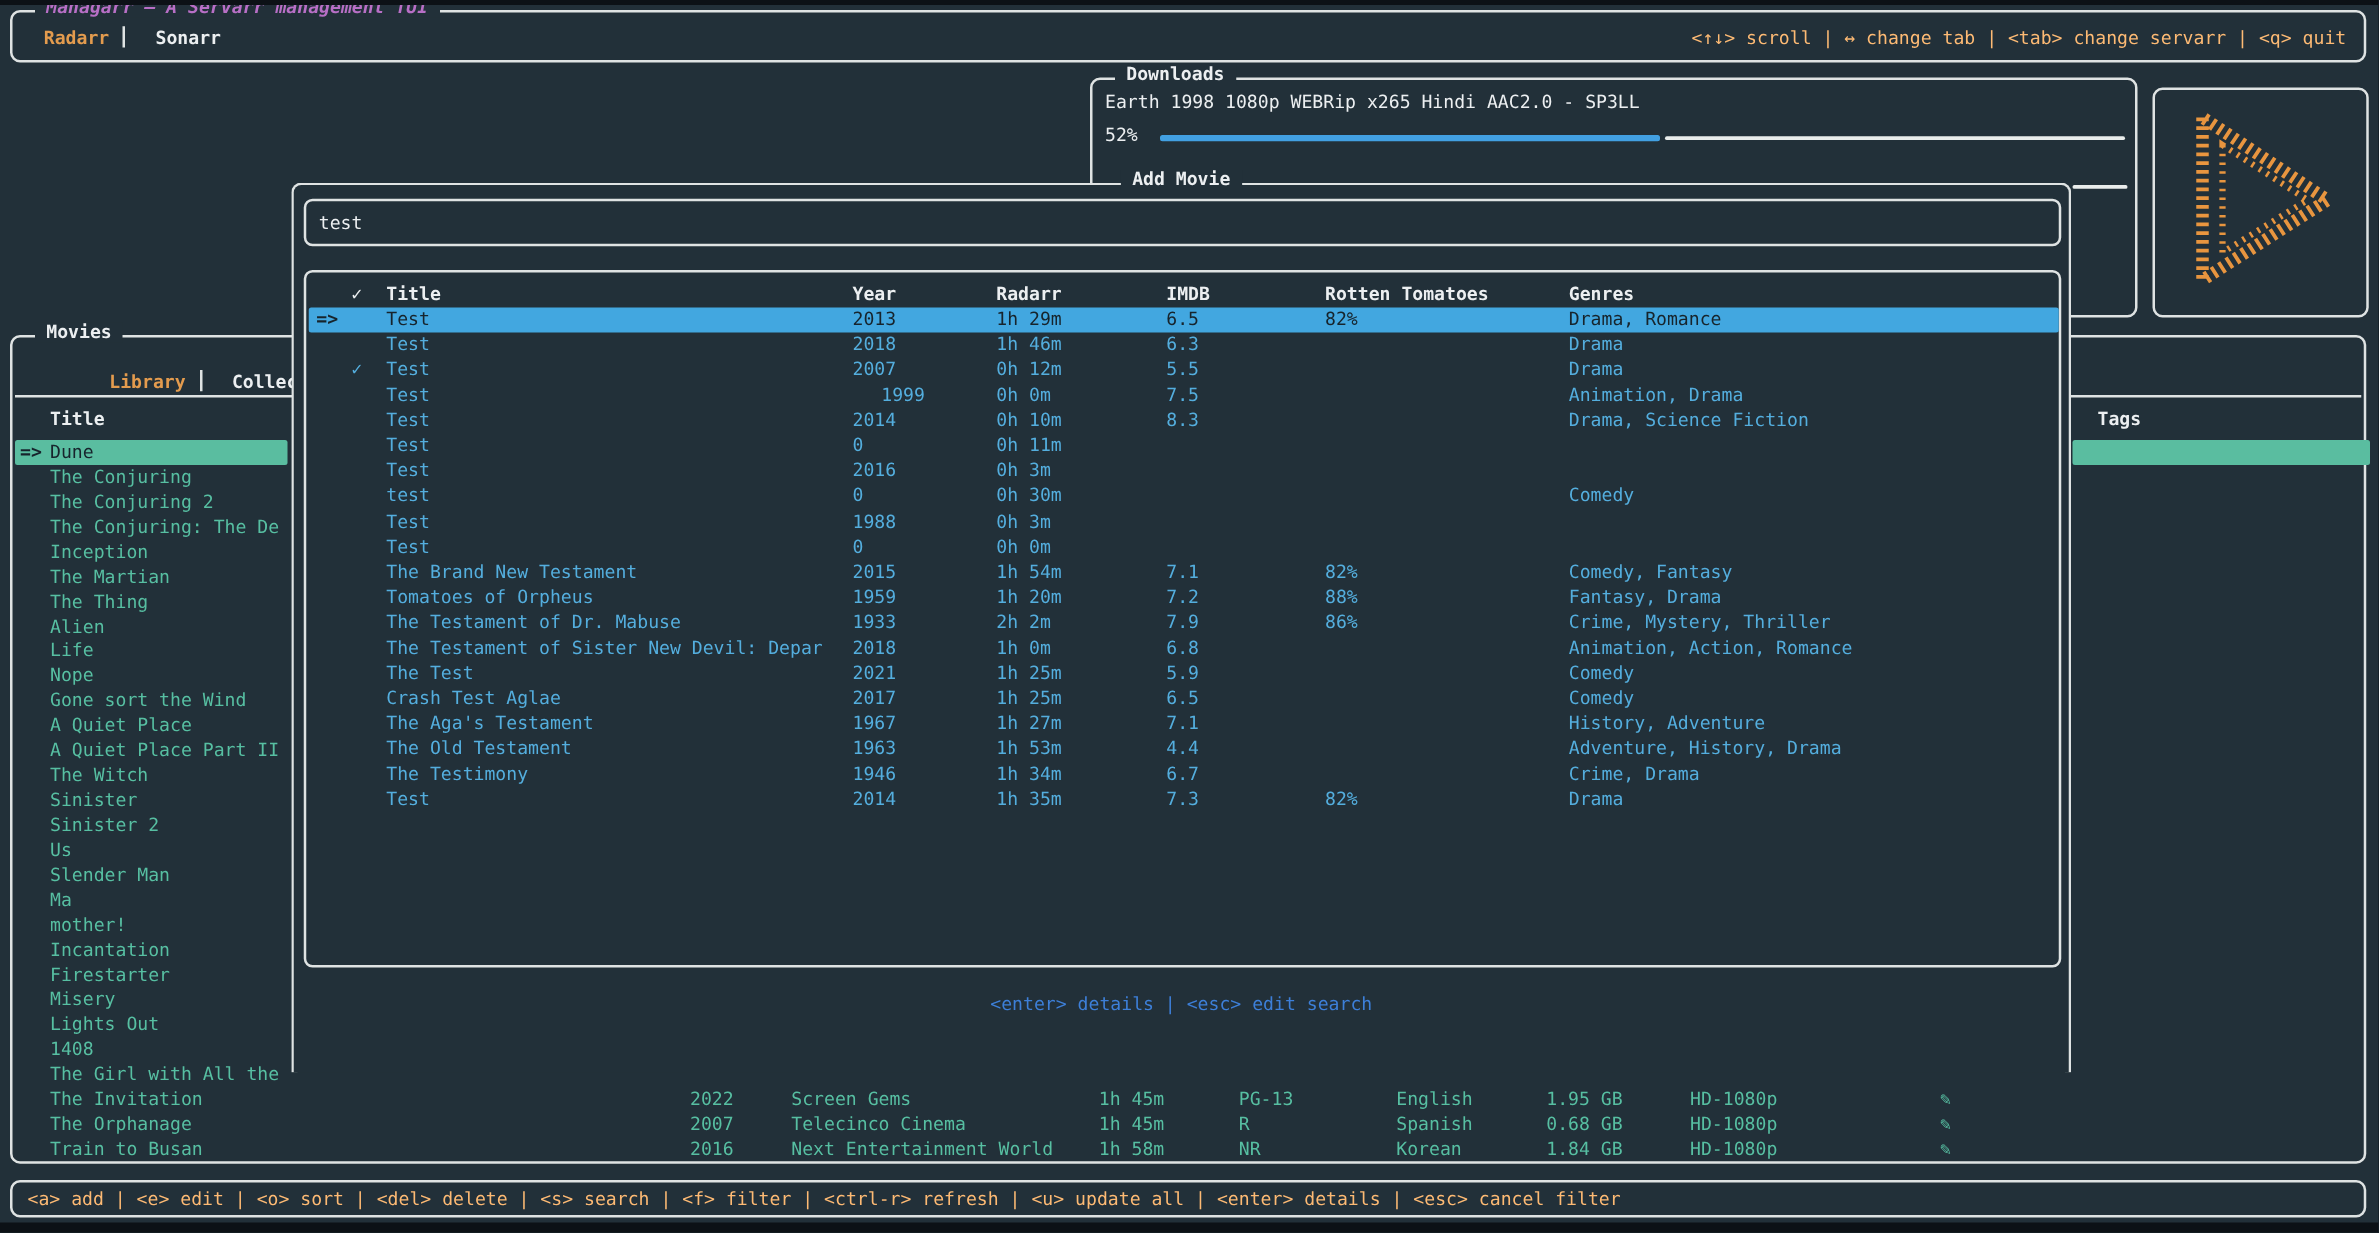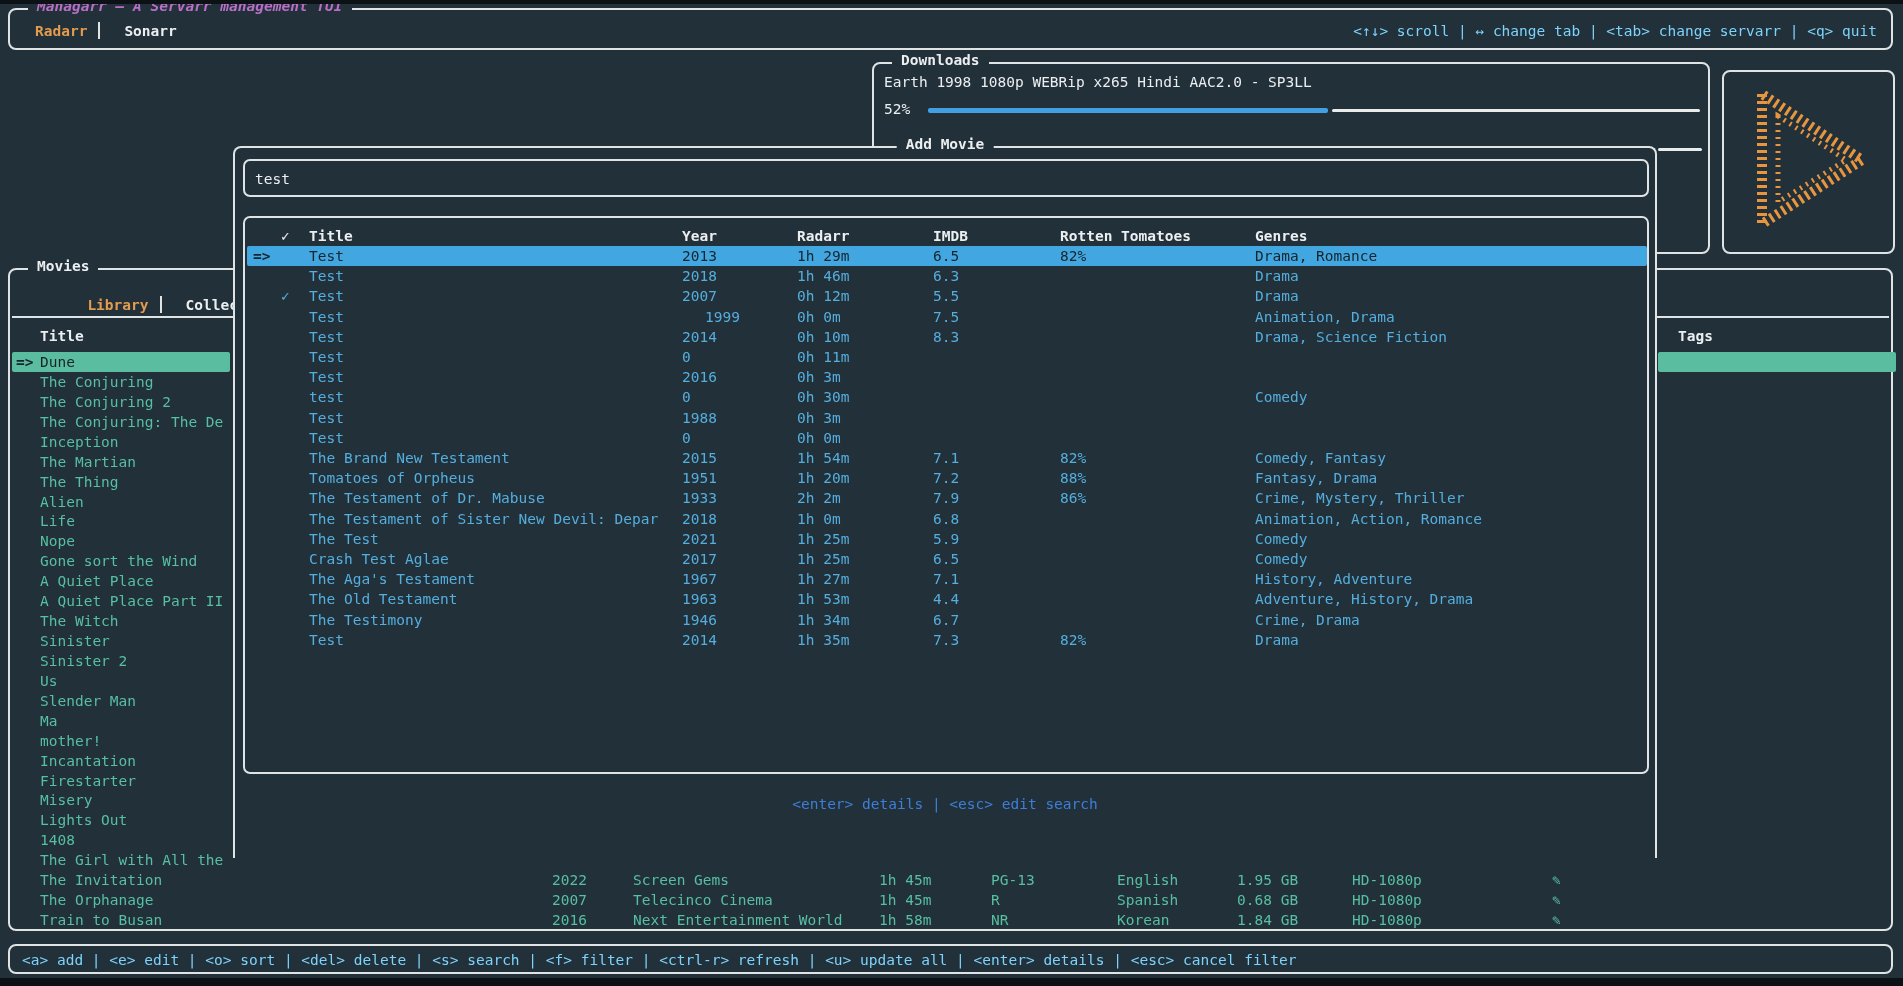--- a/index.html
+++ b/index.html
@@ -5,21 +5,21 @@
   html,body{margin:0;padding:0;background:#0c1116;}
   body{font-family:"DejaVu Sans Mono","Liberation Mono",monospace;font-size:14.5px;color:#eceff1;}
   #screen{position:relative;width:1903px;height:986px;background:#223039;overflow:hidden;}
   .edge{position:absolute;left:0;width:1903px;background:#0c1116;}
   .panel{position:absolute;border:2px solid #dfe3e3;border-radius:8px;box-sizing:border-box;}
   .panel-title{position:absolute;top:-12px;left:18px;background:#223039;padding:0 9px;font-weight:bold;color:#eceff1;white-space:pre;}
   .purple{color:#b86fc6;font-style:italic;}
   .orange{color:#e39b4e;}
   .white{color:#eceff1;}
   .bold{font-weight:bold;}
-  .blue{color:#7dd3fc;}
+  .blue{color:#fdba74;}
   .vsep{display:inline-block;width:2px;height:17px;background:#dfe3e3;margin:0 11px;vertical-align:-3px;}
   .abs{position:absolute;white-space:pre;}
   .hline{position:absolute;height:2px;background:#dfe3e3;}
   .gauge-blue{position:absolute;background:#42a0e2;border-radius:2px;}
   .gauge-white{position:absolute;background:#e9eceb;border-radius:2px;}
   
   #topbar{left:8px;top:8px;width:1885px;height:42px;}
   #topbar-row{position:absolute;left:12px;right:14px;top:9px;height:24px;line-height:24px;display:flex;justify-content:space-between;}
   .tab{font-weight:bold;cursor:default;margin-left:13px;}
   
@@ -297,21 +297,21 @@
           <div class="t-row" style="top:230px">
             <div class="t-cell" style="left:64px">The Brand New Testament</div>
             <div class="t-cell" style="left:437px">2015</div>
             <div class="t-cell" style="left:552px">1h 54m</div>
             <div class="t-cell" style="left:688px">7.1</div>
             <div class="t-cell" style="left:815px">82%</div>
             <div class="t-cell" style="left:1010px">Comedy, Fantasy</div>
           </div>
           <div class="t-row" style="top:250.2px">
             <div class="t-cell" style="left:64px">Tomatoes of Orpheus</div>
-            <div class="t-cell" style="left:437px">1951</div>
+            <div class="t-cell" style="left:437px">1959</div>
             <div class="t-cell" style="left:552px">1h 20m</div>
             <div class="t-cell" style="left:688px">7.2</div>
             <div class="t-cell" style="left:815px">88%</div>
             <div class="t-cell" style="left:1010px">Fantasy, Drama</div>
           </div>
           <div class="t-row" style="top:270.4px">
             <div class="t-cell" style="left:64px">The Testament of Dr. Mabuse</div>
             <div class="t-cell" style="left:437px">1933</div>
             <div class="t-cell" style="left:552px">2h 2m</div>
             <div class="t-cell" style="left:688px">7.9</div>

